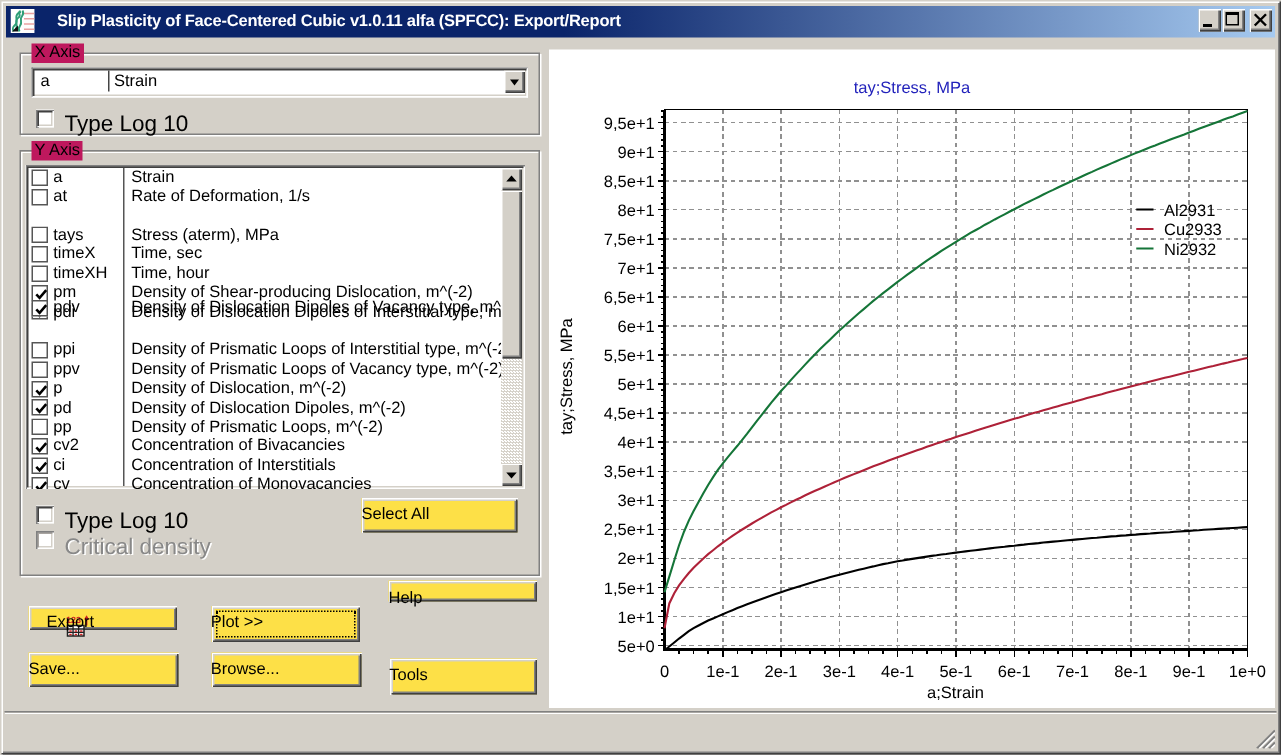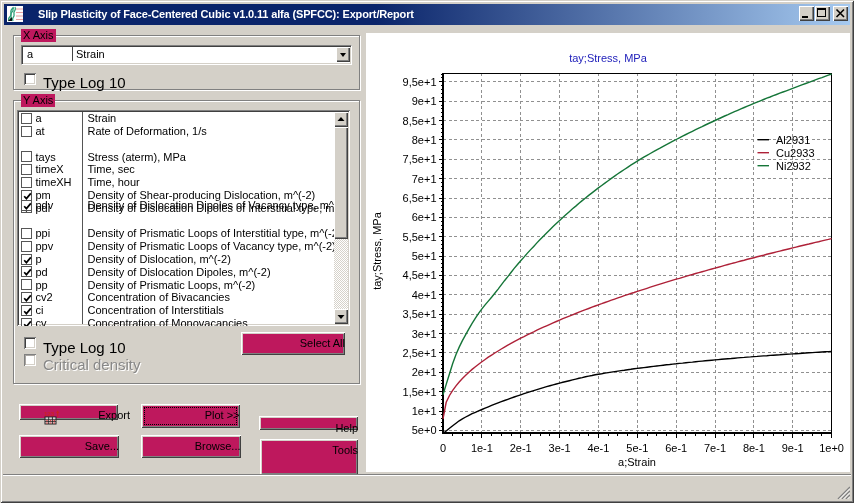--- a/index.html
+++ b/index.html
@@ -14,24 +14,24 @@
 .tbtn{position:absolute;top:1.5px;width:15px;height:15px;background:#d4d0c8;
   box-shadow:inset 1px 1px 0 #fff, inset -1px -1px 0 #404040, inset -2px -2px 0 #808080}
 .groupbox{position:absolute;border:1px solid #808080;
   box-shadow:inset 1px 1px 0 #fff, 1px 1px 0 #fff}
 .grouplab{position:absolute;top:-7px;left:7px;background:#be185d;padding:0 2px;
   font-size:11px;color:#000;line-height:13px}
 .sunken{background:#fff;
   border-top:1px solid #808080;border-left:1px solid #808080;
   border-bottom:1px solid #fff;border-right:1px solid #fff;
   box-shadow:inset 1px 1px 0 #404040, inset -1px -1px 0 #d4d0c8}
-.btn{position:absolute;background:#be185d;
+.btn{position:absolute;background:#fde047;
   box-shadow:inset 1px 1px 0 #fff, inset -1px -1px 0 #404040,
              inset 2px 2px 0 #d4d0c8, inset -2px -2px 0 #808080;
-  font-size:11px;color:#000;text-align:right}
+  font-size:11px;color:#000;text-align:left}
 .cbx{position:absolute;width:12px;height:12px;background:#fff;
   box-shadow:inset 1px 1px 0 #808080, inset -1px -1px 0 #fff,
              inset 2px 2px 0 #404040, inset -2px -2px 0 #d4d0c8}
 .cblab{position:absolute;font-size:15px;color:#000}
 #list{position:absolute;left:17px;top:110px;width:333px;height:216px;background:#fff;
   box-shadow:inset 1px 1px 0 #808080, inset -1px -1px 0 #fff,
              inset 2px 2px 0 #404040, inset -2px -2px 0 #d4d0c8;overflow:hidden}
 .lrow{position:absolute;left:0;width:331px;height:12.8px;font-size:11px;overflow:hidden}
 .cb{position:absolute;left:4px;top:0.5px;width:11px;height:11px;background:#fff;
   border:1px solid #565656}
@@ -250,24 +250,24 @@
           <rect x="5.8" y="10.2" width="1.6" height="1"></rect>
           <rect x="9.4" y="10.2" width="1.6" height="1"></rect>
           <rect x="2.2" y="12.5" width="1.6" height="1"></rect>
           <rect x="5.8" y="12.5" width="1.6" height="1"></rect>
           <rect x="9.4" y="12.5" width="1.6" height="1"></rect>
         </g>
     </svg>
     <span style="position:relative;left:12px">Export</span></div>
   <div class="btn" style="left:140.5px;top:404px;width:99px;height:24px;line-height:23px">
     <div class="abs" style="left:3px;top:3px;right:3px;bottom:3px;border:1px dotted #000"></div>Plot &gt;&gt;</div>
-  <div class="btn" style="left:259px;top:416px;width:99px;height:14px;line-height:24px">Help</div>
+  <div class="btn" style="left:259px;top:387px;width:99px;height:14px;line-height:24px">Help</div>
   <div class="btn" style="left:19px;top:434.5px;width:100px;height:23.5px;line-height:23px">Save...</div>
   <div class="btn" style="left:140.5px;top:434.5px;width:100px;height:23.5px;line-height:23px">Browse...</div>
-  <div class="btn" style="left:259.5px;top:439px;width:98.5px;height:36px;line-height:23px">Tools</div>
+  <div class="btn" style="left:259.5px;top:439px;width:98.5px;height:24px;line-height:23px">Tools</div>
 
   <div id="whitepanel">
   <svg id="chartsvg" width="484" height="439" viewBox="0 0 484 439">
     <g stroke="#909090" stroke-width="1" stroke-dasharray="3,2.5" shape-rendering="crispEdges">
 <line x1="115.9" y1="40.0" x2="115.9" y2="400.3"></line>
 <line x1="154.7" y1="40.0" x2="154.7" y2="400.3"></line>
 <line x1="193.6" y1="40.0" x2="193.6" y2="400.3"></line>
 <line x1="232.4" y1="40.0" x2="232.4" y2="400.3"></line>
 <line x1="271.3" y1="40.0" x2="271.3" y2="400.3"></line>
 <line x1="310.2" y1="40.0" x2="310.2" y2="400.3"></line>

